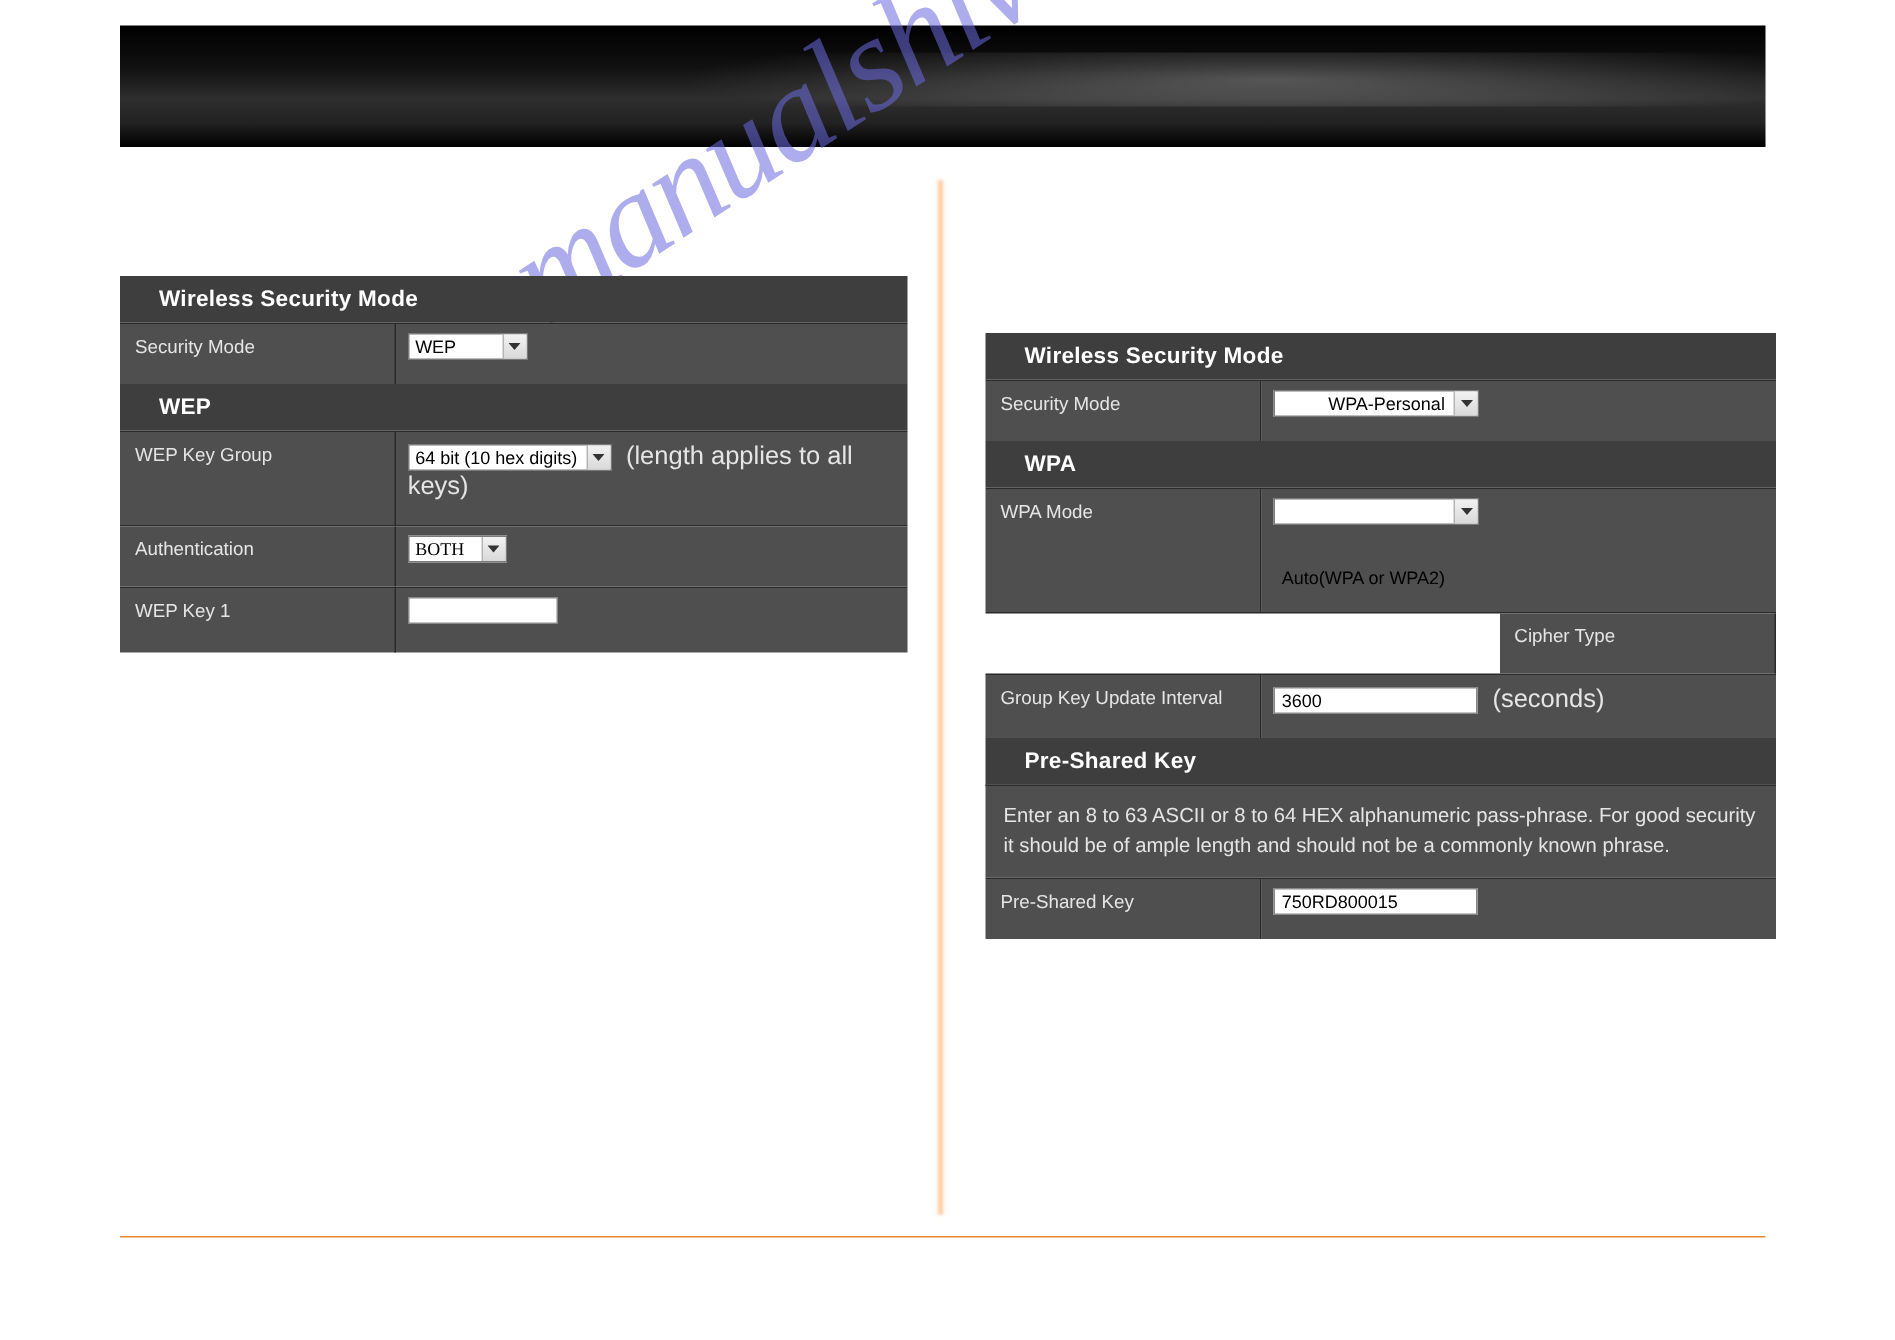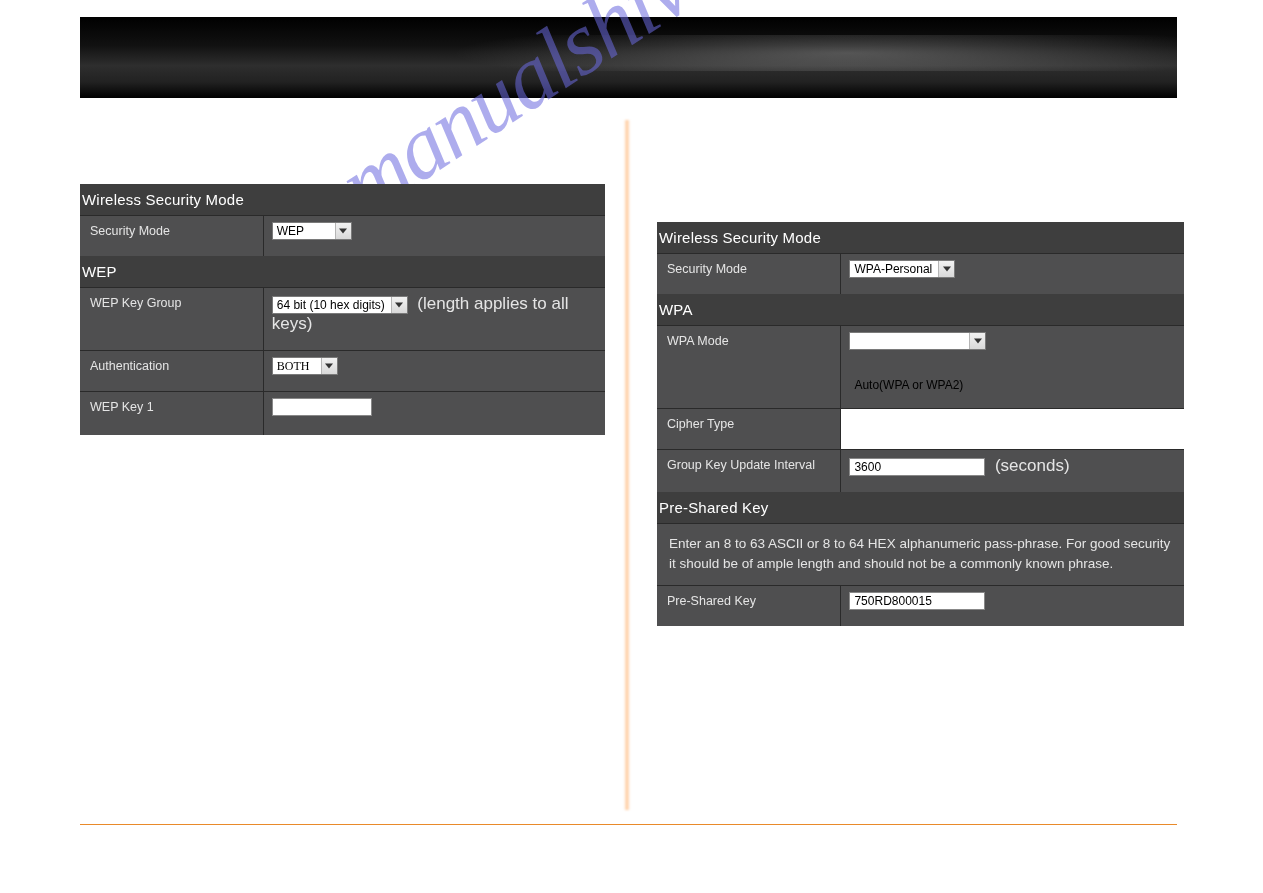--- a/index.html
+++ b/index.html
@@ -32,28 +32,29 @@
   }
   .panel-right {
     position: absolute;
     left: 657px;
     top: 222px;
     width: 527px;
   }
   .section-header {
     background: #3e3e3e;
     color: #fff;
-    font-weight: normal;
+    font-weight: bold;
     font-size: 15px;
-    padding: 7px 2px;
+    padding: 7px 26px;
     letter-spacing: 0.2px;
   }
   .row {
     display: flex;
     border-top: 1px solid #2a2a2a;
+    justify-content: flex-end;
   }
   .cell-label {
     width: 35%;
     background: #4f4f50;
     color: #e5e5e5;
     font-size: 12.5px;
     padding: 8px 10px 18px 10px;
     border-right: 1px solid #2a2a2a;
   }
   .cell-value {
@@ -134,21 +135,21 @@
     color: #6b6adf;
     opacity: 0.55;
     transform: rotate(-33deg);
     transform-origin: top left;
     pointer-events: none;
     letter-spacing: -2px;
     white-space: nowrap;
   }
   .w-sm .text { min-width: 62px; }
   .w-md .text { min-width: 106px; }
-  .w-lg .text { min-width: 74px; }
+  .w-lg .text { min-width: 74px; margin-left: 31px; }
   .w-wpa .text { min-width: 102px; margin-top: 44px; }
   .i-100 { width: 100px; }
   .i-120 { width: 136px; }
 </style>
 </head>
 <body>
 
 <div class="top-banner"></div>
 
 <div class="watermark">manualshive.com</div>

